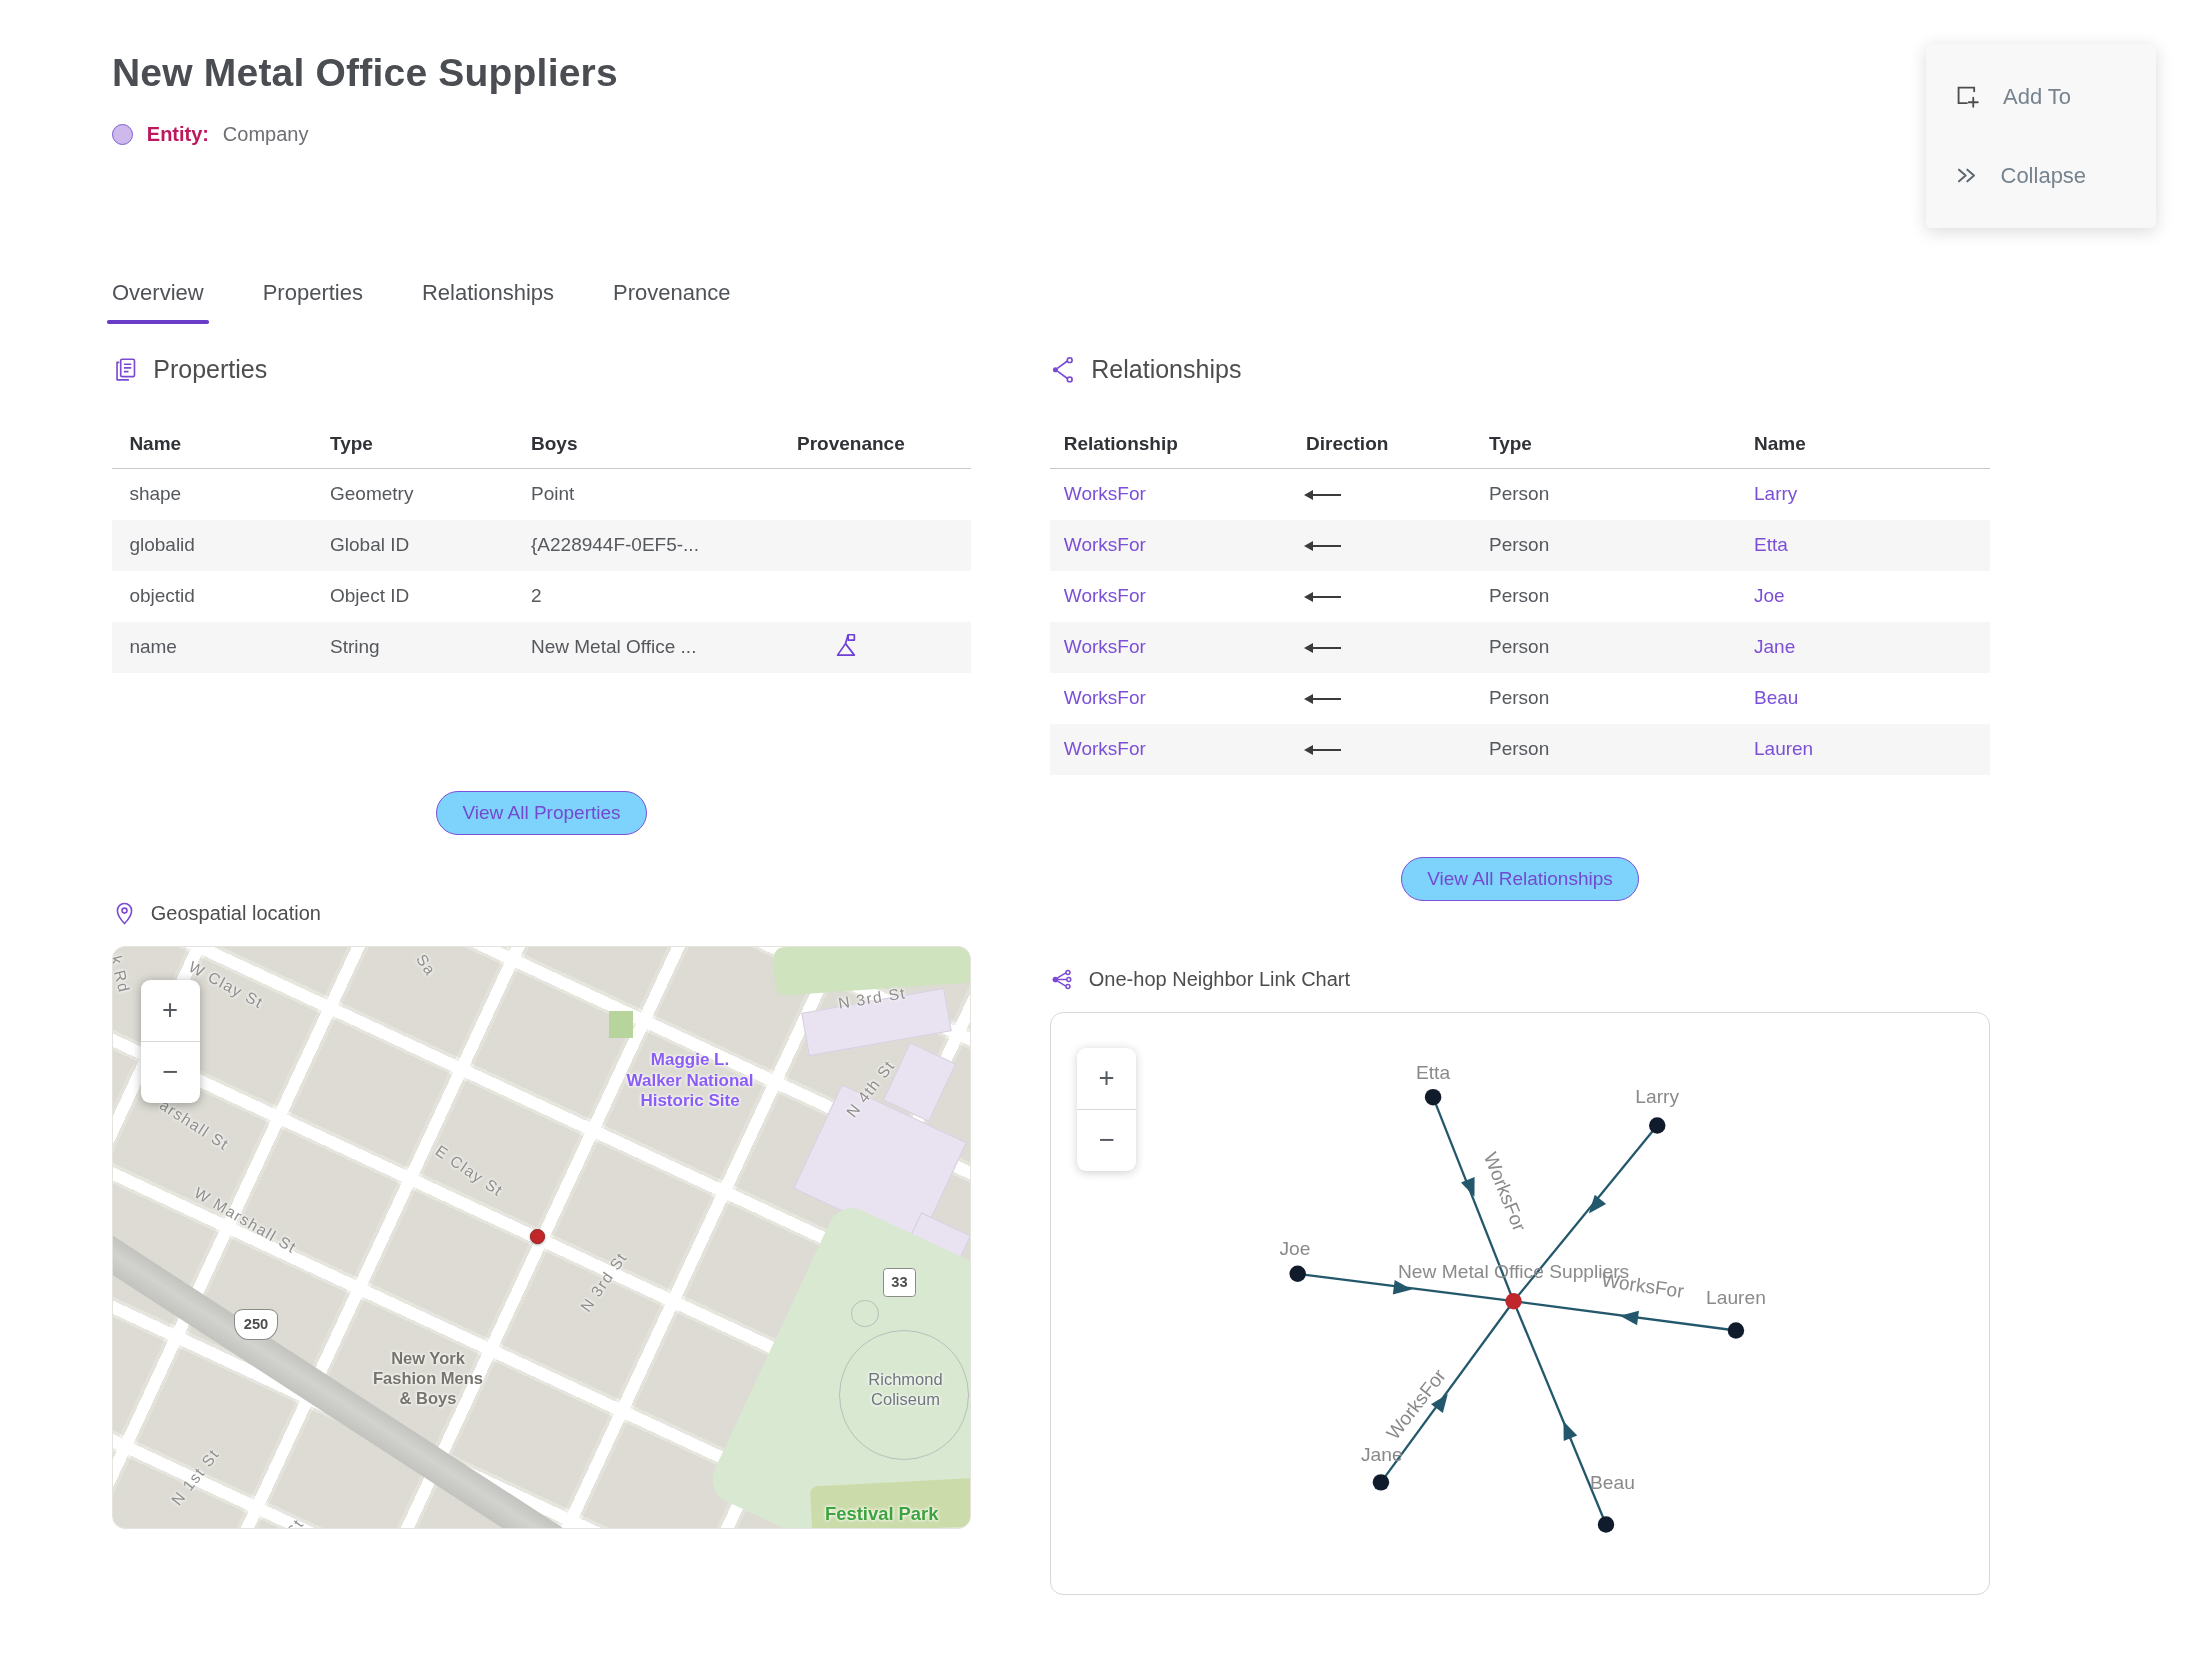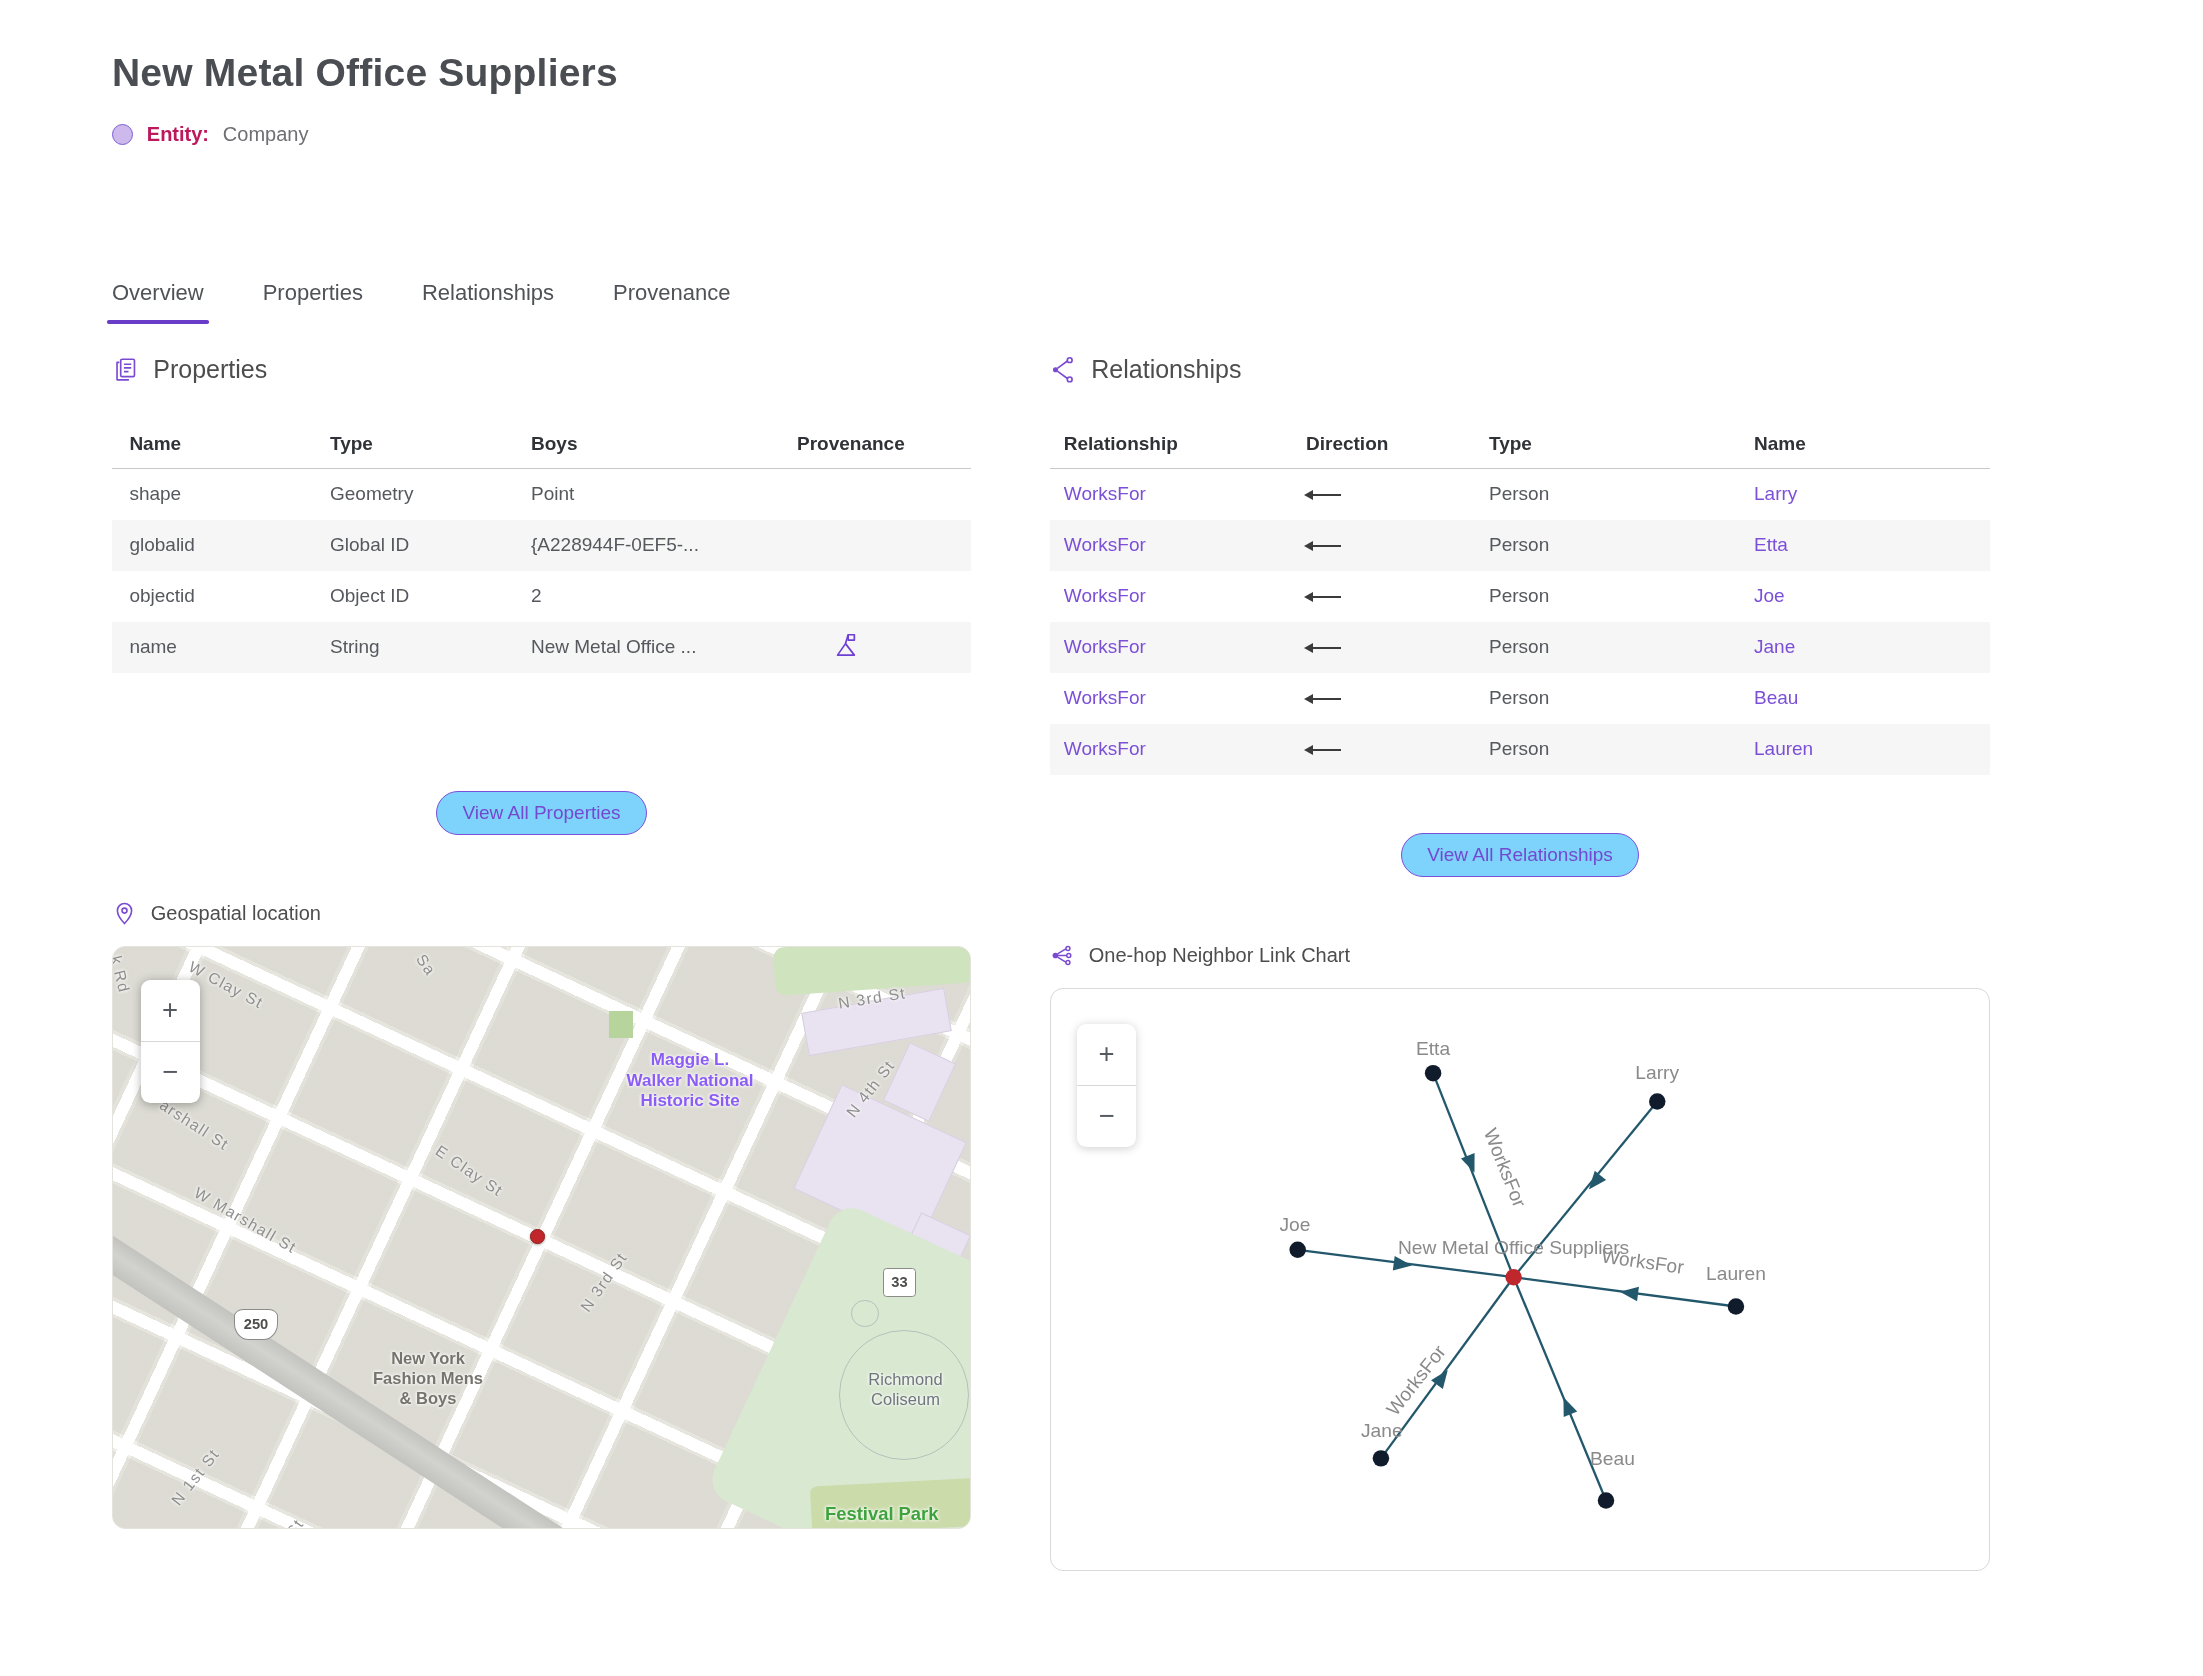--- a/index.html
+++ b/index.html
@@ -48,21 +48,21 @@
   .rc1 { padding-left:13.8px; }
   .plink { color:#7b4fd8; cursor:pointer; }
   .dir-arrow { position:relative; display:inline-block; width:35px; height:1.8px; background:#3b3b3b; vertical-align:middle; }
   .dir-arrow::before { content:""; position:absolute; left:-1.8px; top:-4.6px; border-top:5.5px solid transparent;
     border-bottom:5.5px solid transparent; border-right:9.2px solid #3b3b3b; }
   .prov-cell { padding-left:37px; }
 
   .view-all { display:block; margin:0 auto; margin-top:118px; padding:10px 25px; background:#7dd3fc;
     border:1.8px solid #7b4fd8; border-radius:917px; color:#7449cf; font-size:19px;
     font-family:"Liberation Sans",sans-serif; cursor:pointer; }
-  .col-right .view-all { margin-top:58px; }
+  .col-right .view-all { margin-top:82px; }
 
   .sub-header { margin-top:66px; }
 
   
   .panel { position:relative; margin-top:20px; height:583px; border-radius:13px; overflow:hidden; }
   .map-panel { width:859px; background:#efeee8; border:0.9px solid #e4e3dd; }
   .chart-panel { width:940px; background:#fff; border:0.9px solid #d9d9d9; }
 
   
   .map-grid { position:absolute; left:-597px; top:-781px; width:2204px; height:2204px; transform:rotate(25deg);
@@ -108,20 +108,36 @@
   .chart-svg { position:absolute; left:0; top:0; width:100%; height:100%;
     font-family:"Liberation Sans",sans-serif; }
   .chart-svg text { fill:#8a8a8a; font-size:21px; }
   .chart-svg .edge-lbl { font-size:20px; fill:#8a8a8a; }
 </style>
 </head>
 <body>
 
 <div class="page">
 
+  <div class="action-card">
+    <div class="action-item">
+      <svg width="27.5" height="27.5" viewBox="0 0 30 30" fill="none" stroke="#4d4d4d" stroke-width="2" stroke-linecap="round">
+        <path d="M22 9 V5 H5 v17 h9"></path>
+          <path d="M21 16 v10 M16 21 h10"></path>
+      </svg>
+      <span>Add To</span>
+    </div>
+    <div class="action-item">
+      <svg width="25" height="25" viewBox="0 0 30 30" fill="none" stroke="#5d6771" stroke-width="2.4" stroke-linecap="round" stroke-linejoin="round">
+        <path d="M6 8 l8 7 -8 7"></path>
+          <path d="M16 8 l8 7 -8 7"></path>
+      </svg>
+      <span>Collapse</span>
+    </div>
+  </div>
 
   <h1 class="page-title">New Metal Office Suppliers</h1>
   <div class="entity-row">
     <div class="entity-badge"></div>
     <span class="entity-label">Entity:</span>
     <span class="entity-type">Company</span>
   </div>
 
   <div class="tabs">
     <div class="tab active">Overview</div>

